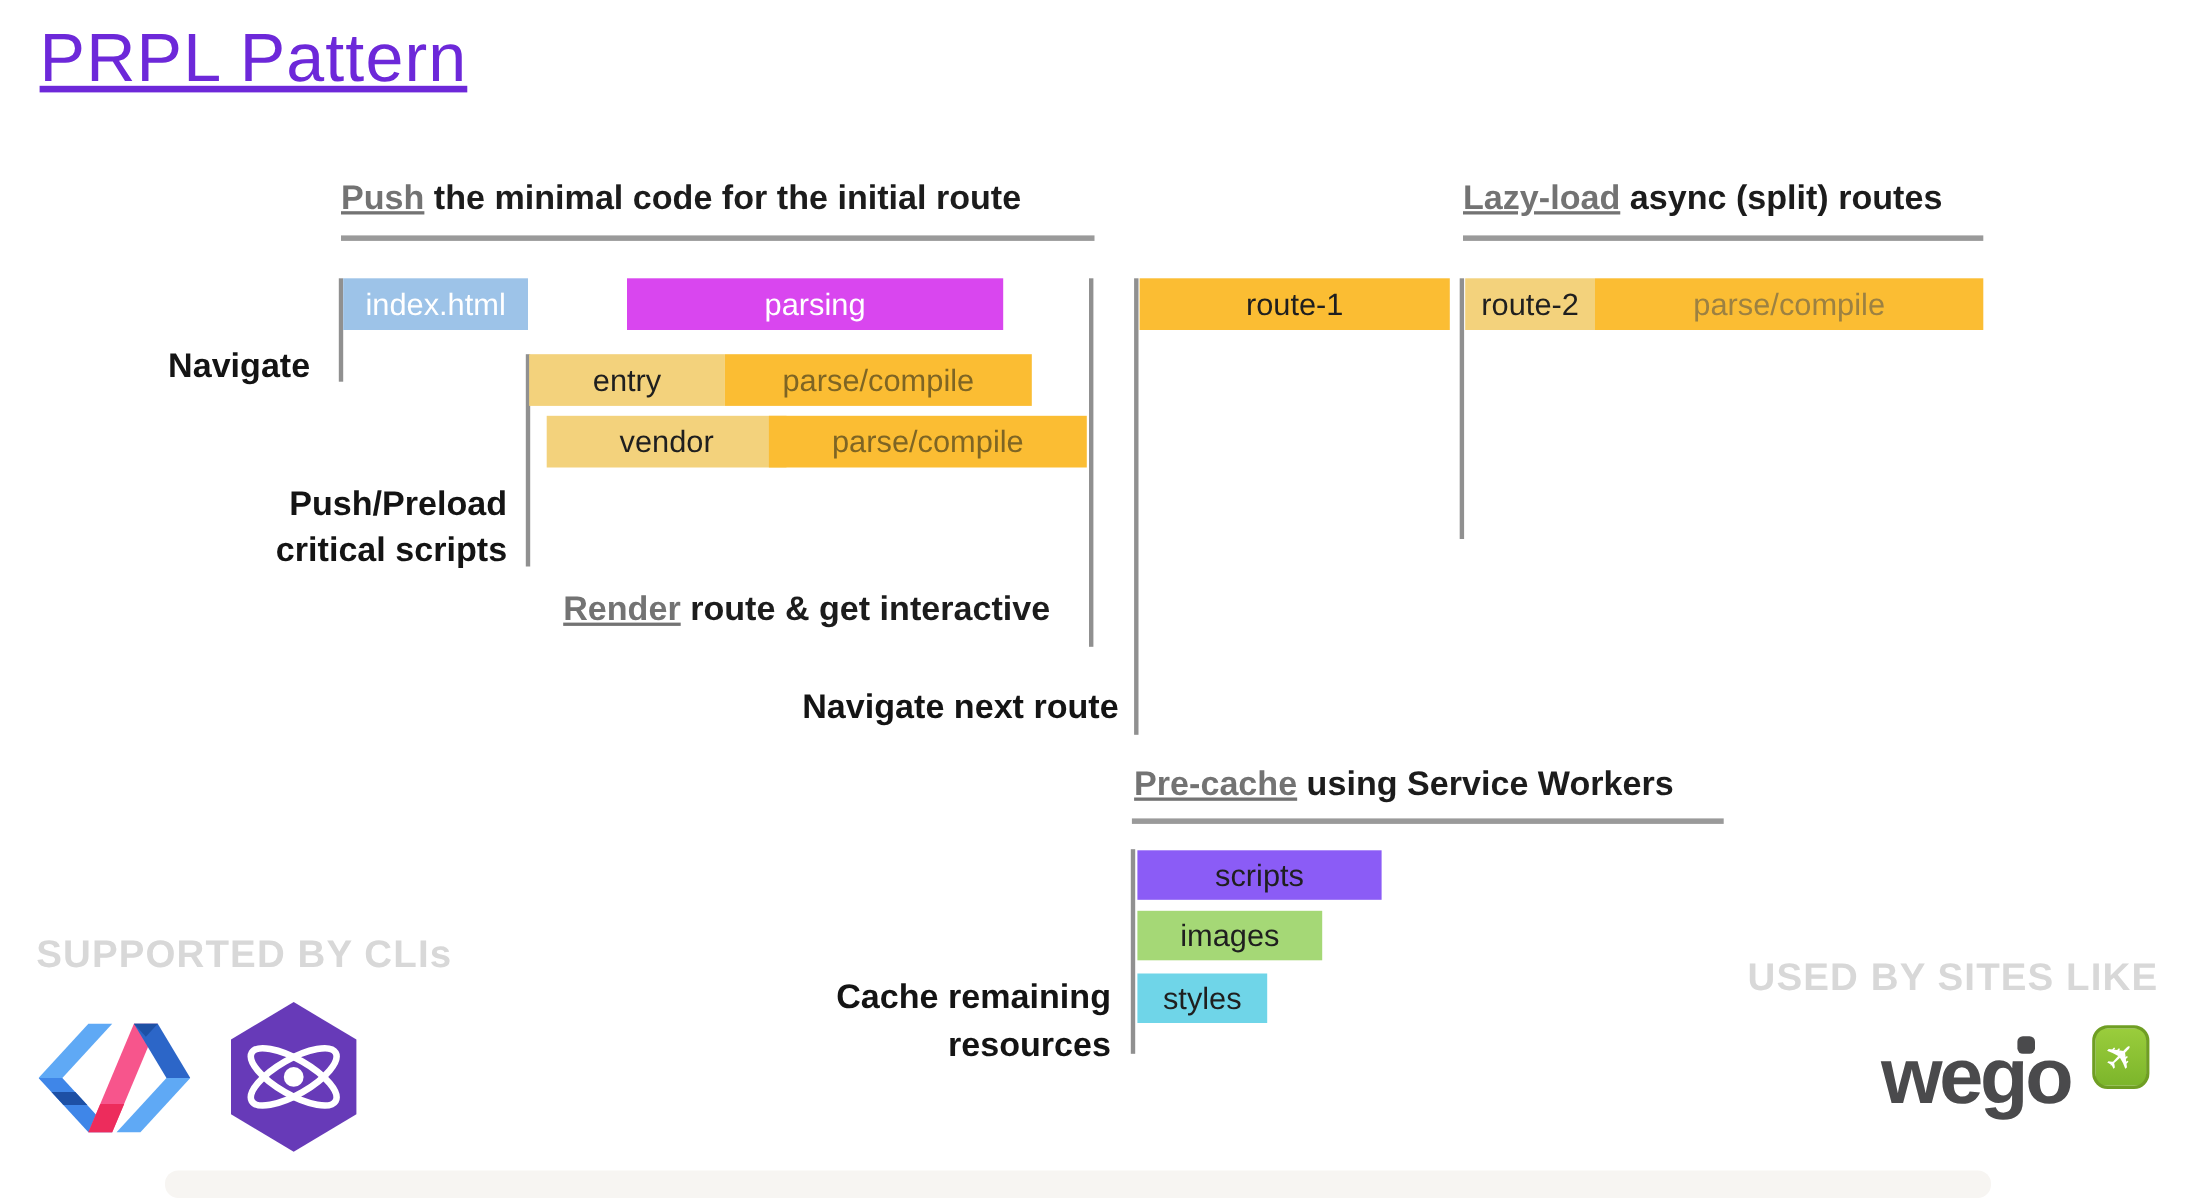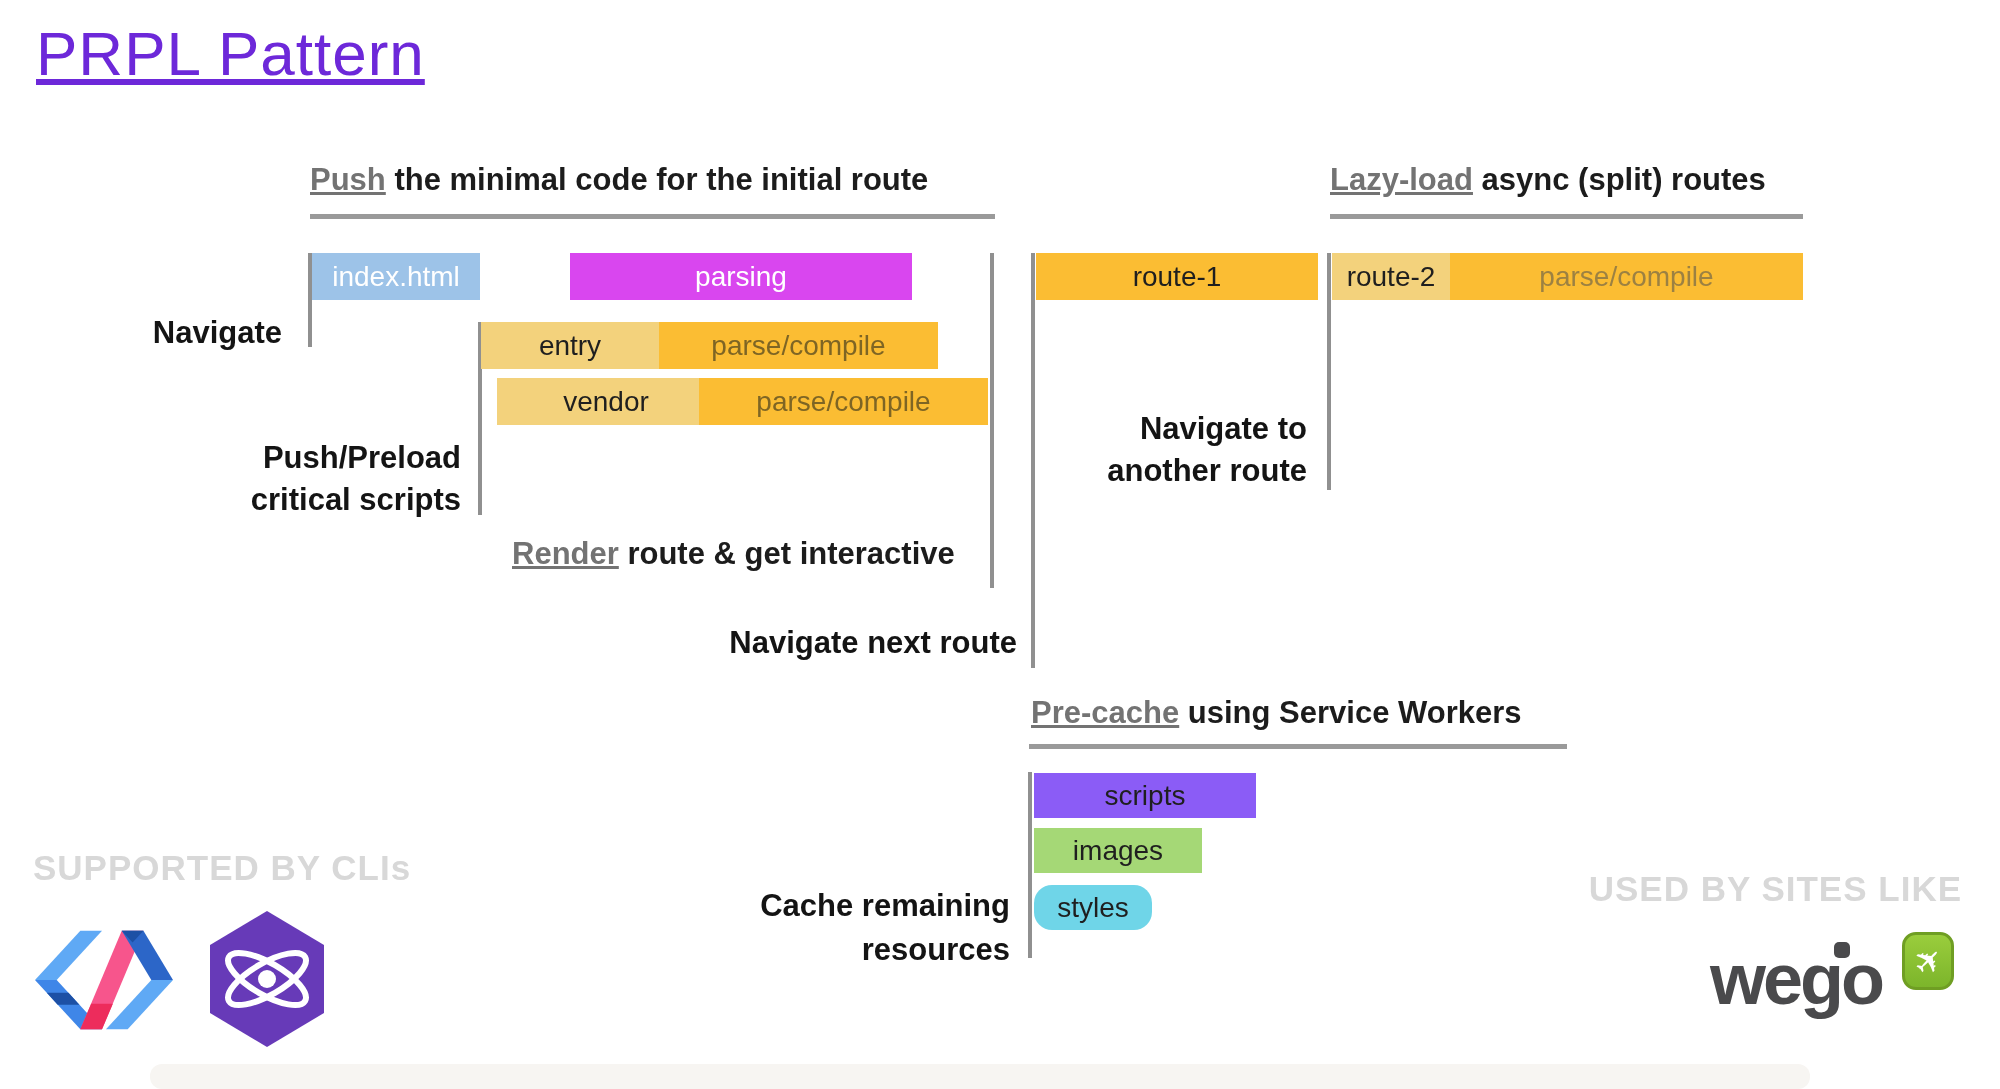--- a/index.html
+++ b/index.html
@@ -82,32 +82,28 @@
   <div class="abs bar" style="left:1332px; top:253px; width:118px; height:47px; background:#F3D27C;">route-2</div>
   <div class="abs bar parsetext-light" style="left:1450px; top:253px; width:353px; height:47px; background:#FBBD33;">parse/compile</div>
 
   <div class="abs bar" style="left:481px; top:322px; width:178px; height:47px; background:#F3D27C;">entry</div>
   <div class="abs bar parsetext" style="left:659px; top:322px; width:279px; height:47px; background:#FBBD33;">parse/compile</div>
   <div class="abs bar" style="left:497px; top:378px; width:218px; height:47px; background:#F3D27C;">vendor</div>
   <div class="abs bar parsetext" style="left:699px; top:378px; width:289px; height:47px; background:#FBBD33;">parse/compile</div>
 
   <div class="abs bar" style="left:1034px; top:773px; width:222px; height:45px; background:#8b5cf6;">scripts</div>
   <div class="abs bar" style="left:1034px; top:828px; width:168px; height:45px; background:#A5D876;">images</div>
-  <div class="abs bar" style="left:1034px; top:885px; width:118px; height:45px; background:#6FD5E8;border-radius:18px;">styles</div>
+  <div class="abs bar" style="left:1034px; top:885px; width:118px; height:45px; background:#6FD5E8;">styles</div>
 
   <div class="abs lbl" style="left:80px; top:312px; width:202px;">Navigate</div>
   <div class="abs lbl" style="left:160px; top:437px; width:301px;">
     <div>Push/Preload</div>
     <div>critical scripts</div>
   </div>
   <div class="abs lbl" style="left:620px; top:622px; width:397px;">Navigate next route</div>
-  <div class="abs lbl" style="left:1060px; top:408px; width:247px;">
-    <div>Navigate to</div>
-    <div>another route</div>
-  </div>
   <div class="abs lbl" style="left:700px; top:884px; width:310px; line-height:44px;">
     <div>Cache remaining</div>
     <div>resources</div>
   </div>
 
   <div class="abs watermark" style="right:38px; top:869px;">USED BY SITES LIKE</div>
   <div class="abs watermark" style="left:33px; top:848px;">SUPPORTED BY CLIs</div>
 
   <div class="abs" style="left:35px; top:928px; width:138px; height:104px;">
     <svg width="138" height="104" viewBox="0 0 140 100">

